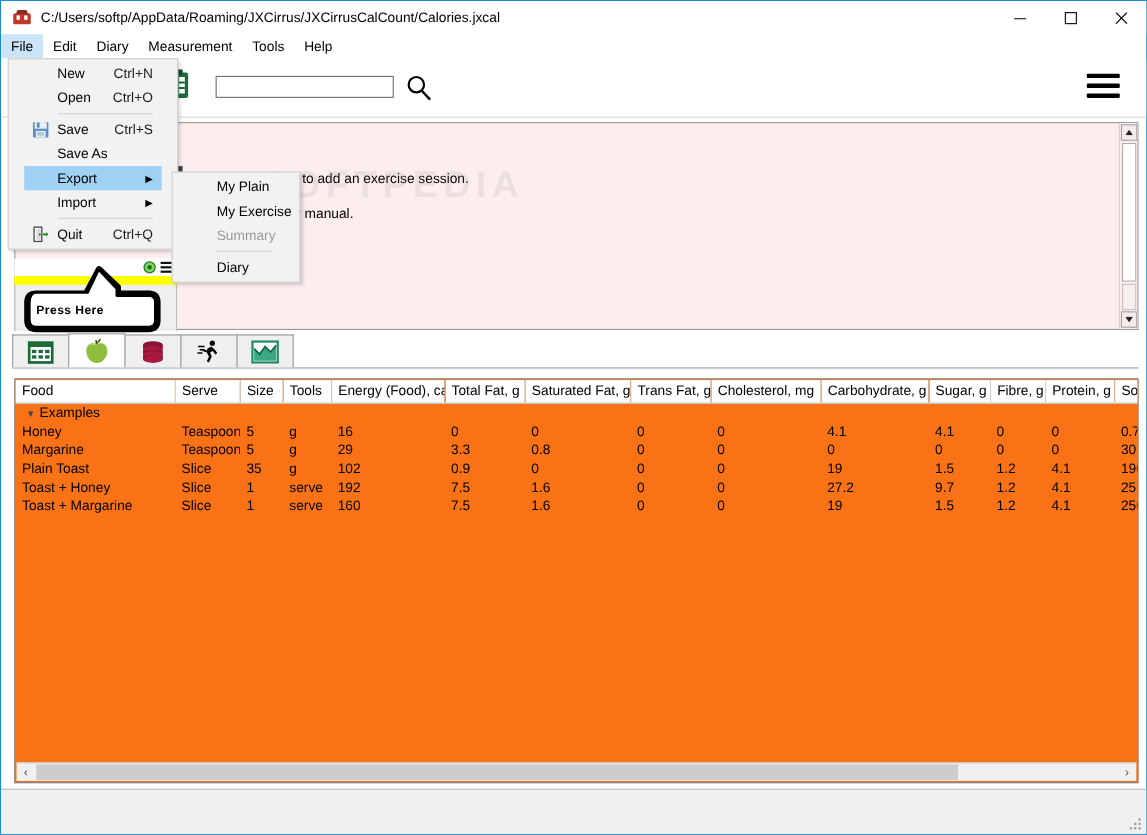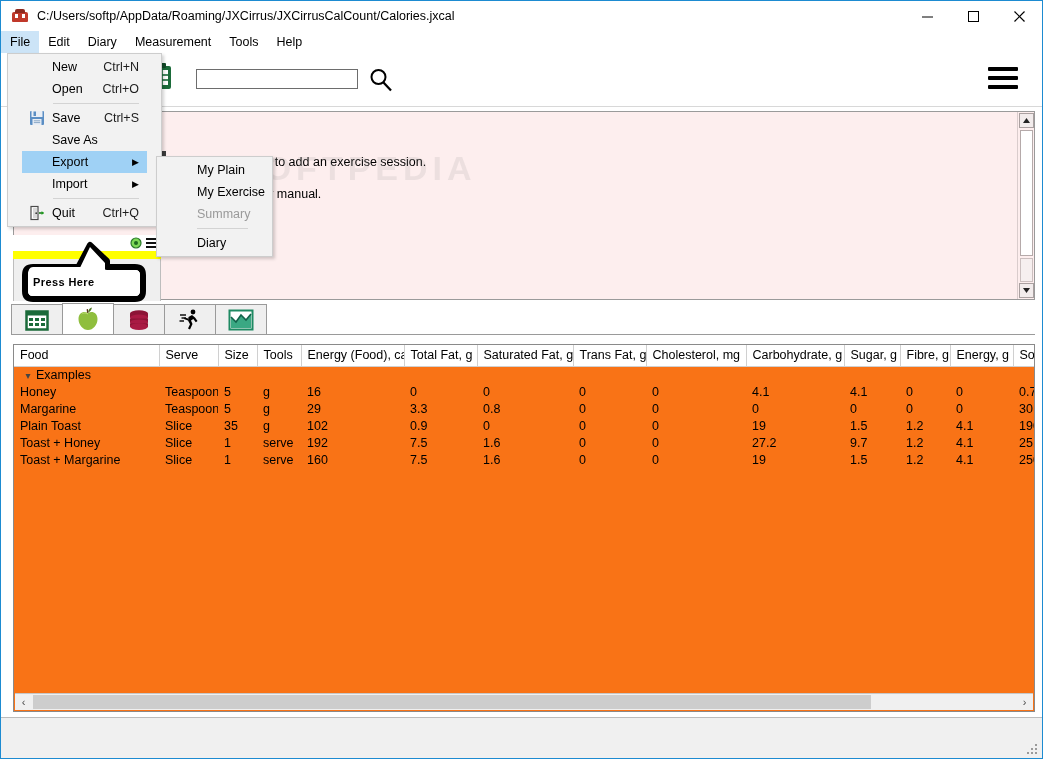--- a/index.html
+++ b/index.html
@@ -594,21 +594,21 @@
           <th>Size</th>
           <th>Tools</th>
           <th>Energy (Food), cal</th>
           <th>Total Fat, g</th>
           <th>Saturated Fat, g</th>
           <th>Trans Fat, g</th>
           <th>Cholesterol, mg</th>
           <th>Carbohydrate, g</th>
           <th>Sugar, g</th>
           <th>Fibre, g</th>
-          <th>Energy, g</th>
+          <th>Protein, g</th>
           <th>Sodium</th>
         </tr>
       </thead>
       <tbody>
         <tr>
           <td class="food-cell">
             <span class="tree-toggle">▾</span><span>Examples</span>
           </td>
           <td></td>
             <td></td>

